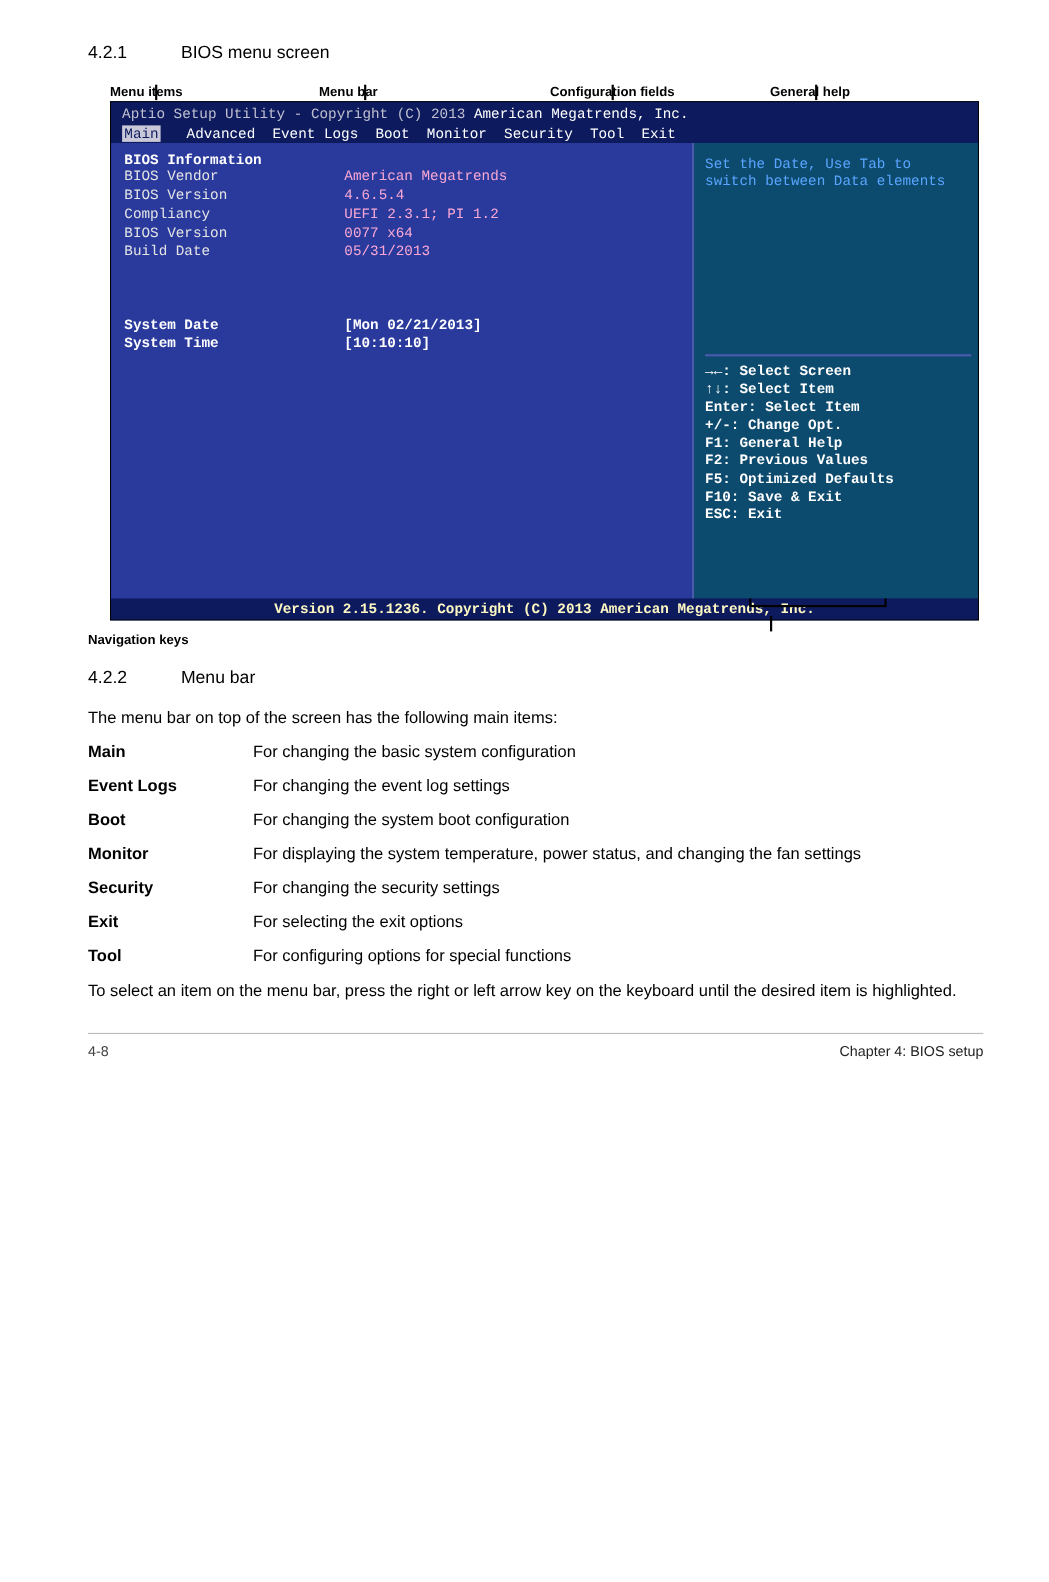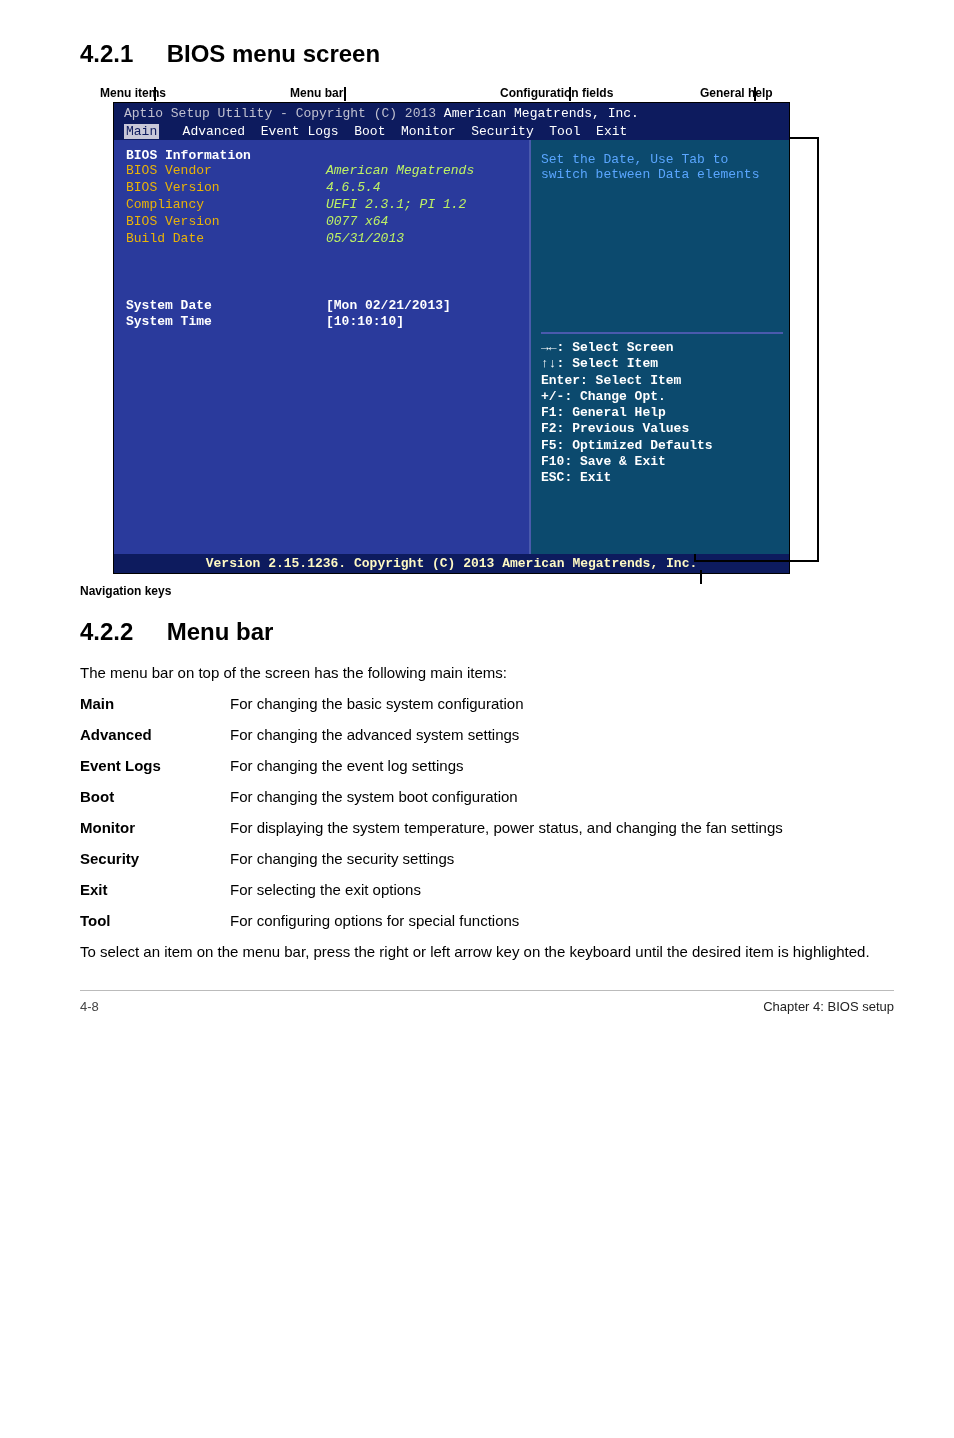--- a/index.html
+++ b/index.html
@@ -5,34 +5,34 @@
   * { margin: 0; padding: 0; box-sizing: border-box; }
   body {
     font-family: Arial, Helvetica, sans-serif;
     background: #fff;
     width: 954px;
     padding: 40px 60px 30px 80px;
     font-size: 15px;
     color: #000;
   }
   .sec-num { display: inline-block; width: 80px; }
-  h2 { font-size: 24px; font-weight: bold; margin-bottom: 18px; }
+  h2 { font-size: 16px; font-weight: normal; margin-bottom: 18px; }
   h2.sec2 { margin-top: 20px; }
   .label-row { display: flex; font-size: 12px; font-weight: bold; margin: 12px 0 2px 0; padding-left: 20px; }
   .label-row > span { position: relative; }
   .lbl-menuitems { flex: 0 0 190px; }
   .lbl-menubar { flex: 0 0 210px; }
   .lbl-conffields { flex: 0 0 180px; }
   .lbl-genhelp { flex: 1; text-align: left; padding-left: 20px; }
 
   .bios-box {
     background: #0d1b5e;
     border: 1px solid #000;
-    width: 677px;
-    margin-left: 33px;
+    width: 790px;
+    margin-left: 20px;
     color: #fff;
     font-family: "Courier New", monospace;
     font-size: 13px;
     position: relative;
   }
   .bios-header {
     background: #0d1b5e;
     color: #fff;
     padding: 2px 10px 0 10px;
     line-height: 1.35;
@@ -56,22 +56,22 @@
   .bios-right {
     width: 260px;
     background: #0c4a6e;
     border-left: 2px solid #4a5aad;
     padding: 12px 6px 8px 10px;
     position: relative;
   }
   .bios-row { display: flex; line-height: 1.3; }
   .bios-lbl { flex: 0 0 200px; color: #c8c8e0; }
   .bios-val { color: #c8c8e0; }
-  .bios-left .sel .bios-lbl { color: #eab308; }
-  .bios-left .sel .bios-val { color: #bef264; font-style: italic; }
+  .bios-left .sel .bios-lbl { color: #e5e5e5; }
+  .bios-left .sel .bios-val { color: #f9a8d4; }
   .info-head { color: #fff; font-weight: bold; }
   .sysfields { margin-top: 50px; margin-bottom: 20px; }
   .sysfields .bios-lbl, .sysfields .bios-val { color: #ffffff; font-weight: bold; }
   .helptext { color: #5aa6ff; }
   .helpblock2 {
     margin-top: 150px;
     border-top: 2px solid #4a5aad;
     padding-top: 6px;
     color: #fff;
     line-height: 1.25;
@@ -241,24 +241,20 @@
 </h2>
 
 <p class="intro">The menu bar on top of the screen has the following main items:</p>
 
 <div>
   <div class="defs-row">
     <div class="defs-term">Main</div>
     <div class="defs-desc">For changing the basic system configuration</div>
   </div>
   <div class="defs-row">
-    <div class="defs-term">Advanced</div>
-    <div class="defs-desc">For changing the advanced system settings</div>
-  </div>
-  <div class="defs-row">
     <div class="defs-term">Event Logs</div>
     <div class="defs-desc">For changing the event log settings</div>
   </div>
   <div class="defs-row">
     <div class="defs-term">Boot</div>
     <div class="defs-desc">For changing the system boot configuration</div>
   </div>
   <div class="defs-row">
     <div class="defs-term">Monitor</div>
     <div class="defs-desc">For displaying the system temperature, power status, and changing the fan settings</div>

